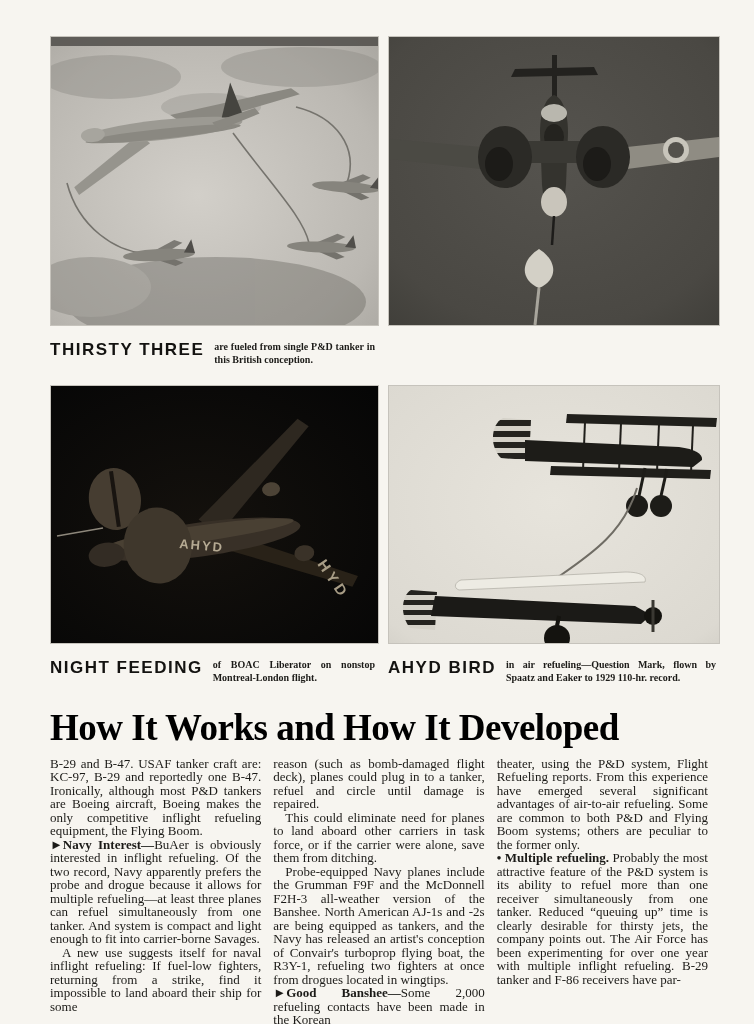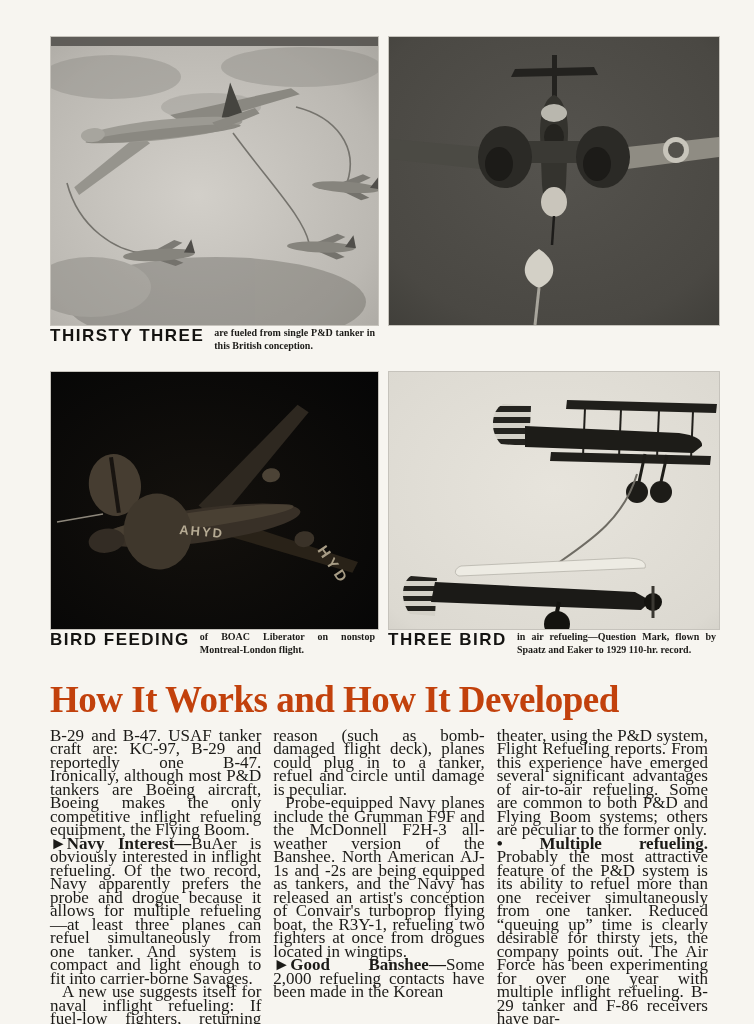--- a/index.html
+++ b/index.html
@@ -13,44 +13,44 @@
     display:grid;
     grid-template-columns:327px 330px;
     column-gap:11px;
     margin:36px 0 0 50px;
   }
   .photo-cell{display:block;}
   figure{margin:0;padding:0;line-height:0;}
   figure svg{display:block;border:1px solid #c6c3bc;}
   .caption{
     display:flex;align-items:flex-start;gap:10px;
-    padding:1px 2px 9px 0;min-height:35px;
+    padding:15px 2px 9px 0;min-height:35px;
   }
   .cap-title{
     font-family:"Liberation Sans", sans-serif;
     font-weight:800;font-size:17px;letter-spacing:1.5px;
     white-space:nowrap;line-height:1.1;color:#141311;
   }
   .cap-text{
     font-family:"Liberation Serif", serif;
     font-weight:bold;font-size:10px;line-height:1.25;
     text-align:justify;color:#1c1b18;flex:1;
   }
   h1.headline{
     margin:6px 0 9px 50px;
     font-family:"Liberation Serif", serif;
     font-weight:700;font-size:37px;line-height:1.05;
-    letter-spacing:-0.5px;color:#c2410c;
+    letter-spacing:-0.5px;color:#000000;
   }
   .columns{
     display:grid;grid-template-columns:repeat(3,1fr);
     column-gap:12px;margin:0 46px 0 50px;
   }
   .col p{
-    margin:0;font-size:17px;line-height:13.5px;
+    margin:0;font-size:13px;line-height:13.5px;
     text-align:justify;color:#1b1a17;
   }
   .col p.indent{text-indent:12px;}
   .col p b.lead{font-weight:bold;}
   .footer{
     display:flex;justify-content:space-between;align-items:baseline;
     margin:14px 40px 0 50px;
     font-family:"Liberation Sans", sans-serif;font-weight:800;
   }
   .footer .left{font-size:11px;letter-spacing:0.3px;}
@@ -180,21 +180,21 @@
             <ellipse cx="106" cy="152" rx="34" ry="38" fill="#3f372c"></ellipse>
             <ellipse cx="226" cy="112" rx="9" ry="7" fill="#4c4336"></ellipse>
             <ellipse cx="250" cy="180" rx="10" ry="8" fill="#3a3228"></ellipse>
           </g>
           <text x="128" y="162" transform="rotate(5 128 162)" fill="#b5aa93" font-family="Liberation Sans, sans-serif" font-size="13" font-weight="bold" letter-spacing="2">AHYD</text>
           <text transform="translate(266,178) rotate(56)" fill="#a79c85" font-family="Liberation Sans, sans-serif" font-size="15" font-weight="bold" letter-spacing="4">HYD</text>
           <line x1="6" y1="150" x2="52" y2="142" stroke="#8d877b" stroke-width="1.5"></line>
         </svg>
       </figure>
       <div class="caption">
-        <span class="cap-title">BIRD FEEDING</span>
+        <span class="cap-title">NIGHT FEEDING</span>
         <span class="cap-text">of BOAC Liberator on nonstop Montreal-London flight.</span>
       </div>
     </div>
 
     <div class="photo-cell">
       <figure>
         <svg width="330" height="257" viewBox="0 0 330 257">
           <defs>
             <radialGradient id="sky4" cx="50%" cy="45%" r="85%">
               <stop offset="0%" stop-color="#e7e4dc"></stop>
@@ -243,37 +243,38 @@
             </g>
             <polygon points="26,24 226,34 242,43 232,52 22,44" fill="#1b1a17"></polygon>
             <circle cx="244" cy="44" r="9" fill="#14130f"></circle>
             <line x1="244" y1="28" x2="244" y2="60" stroke="#3a3832" stroke-width="3"></line>
             <circle cx="148" cy="66" r="13" fill="#14130f"></circle>
             <line x1="148" y1="54" x2="150" y2="44" stroke="#14130f" stroke-width="4"></line>
           </g>
         </svg>
       </figure>
       <div class="caption">
-        <span class="cap-title">THREE BIRD</span>
+        <span class="cap-title">AHYD BIRD</span>
         <span class="cap-text">in air refueling—Question Mark, flown by Spaatz and Eaker to 1929 110-hr. record.</span>
       </div>
     </div>
 
   </div>
 
   <h1 class="headline">How It Works and How It Developed</h1>
 
   <div class="columns">
     <div class="col">
       <p><span>B-29 and B-47.  USAF tanker craft are: KC-97, B-29 and reportedly one B-47. Ironically, although most P&amp;D tankers are Boeing aircraft, Boeing makes the only competitive inflight refueling equipment, the Flying Boom.</span></p>
       <p><b class="lead">►Navy Interest—</b><span>BuAer is obviously interested in inflight refueling.  Of the two record, Navy apparently prefers the probe and drogue because it allows for multiple refueling—at least three planes can refuel simultaneously from one tanker. And system is compact and light enough to fit into carrier-borne Savages.</span></p>
       <p class="indent"><span>A new use suggests itself for naval inflight refueling: If fuel-low fighters, returning from a strike, find it impossible to land aboard their ship for some</span></p>
     </div>
     <div class="col">
-      <p><span>reason (such as bomb-damaged flight deck), planes could plug in to a tanker, refuel and circle until damage is peculiar.</span></p>
+      <p><span>reason (such as bomb-damaged flight deck), planes could plug in to a tanker, refuel and circle until damage is repaired.</span></p>
+      <p class="indent"><span>This could eliminate need for planes to land aboard other carriers in task force, or if the carrier were alone, save them from ditching.</span></p>
       <p class="indent"><span>Probe-equipped Navy planes include the Grumman F9F and the McDonnell F2H-3 all-weather version of the Banshee.  North American AJ-1s and -2s are being equipped as tankers, and the Navy has released an artist's conception of Convair's turboprop flying boat, the R3Y-1, refueling two fighters at once from drogues located in wingtips.</span></p>
       <p><b class="lead">►Good Banshee—</b><span>Some 2,000 refueling contacts have been made in the Korean</span></p>
     </div>
     <div class="col">
       <p><span>theater, using the P&amp;D system, Flight Refueling reports.  From this experience have emerged several significant advantages of air-to-air refueling.  Some are common to both P&amp;D and Flying Boom systems; others are peculiar to the former only.</span></p>
       <p><b class="lead">• Multiple refueling.</b><span> Probably the most attractive feature of the P&amp;D system is its ability to refuel more than one receiver simultaneously from one tanker.  Reduced “queuing up” time is clearly desirable for thirsty jets, the company points out.  The Air Force has been experimenting for over one year with multiple inflight refueling. B-29 tanker and F-86 receivers have par-</span></p>
     </div>
   </div>
 
   <div class="footer">

